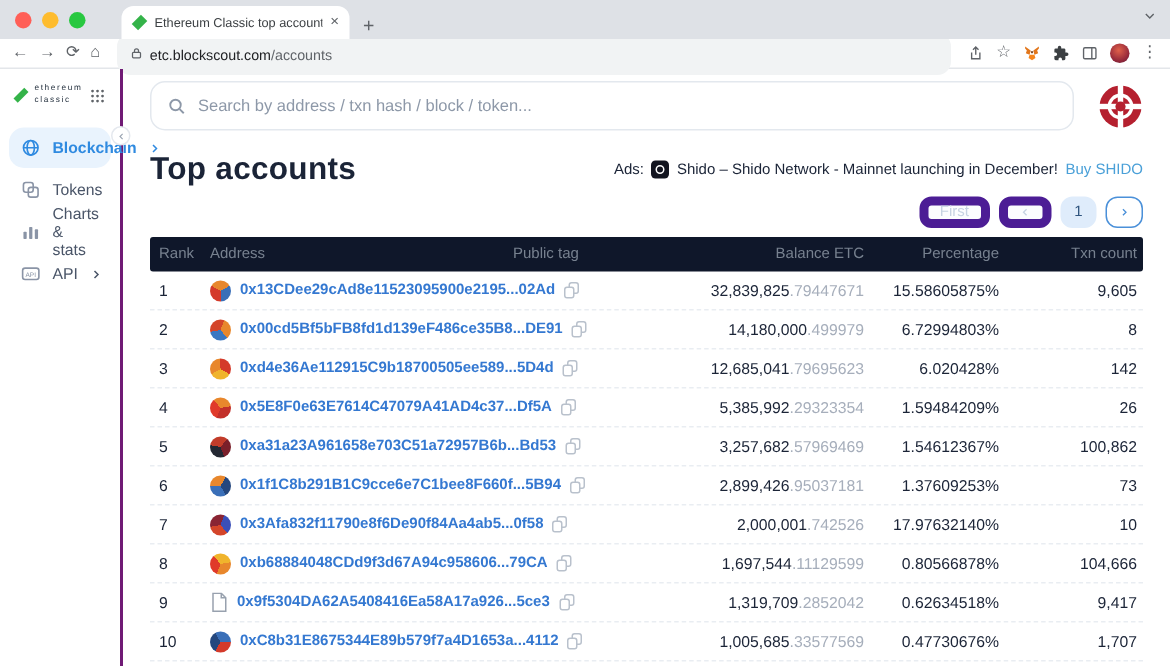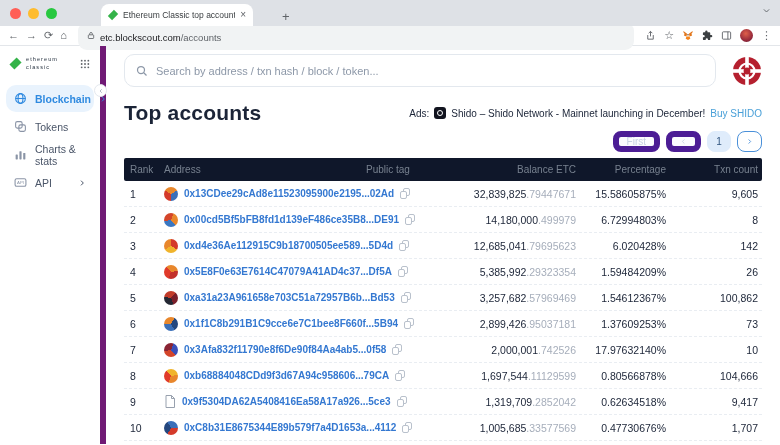--- a/index.html
+++ b/index.html
@@ -1,41 +1,41 @@
 <!DOCTYPE html>
 <html><head>
 <meta charset="utf-8">
 <style>
   * { margin:0; padding:0; box-sizing:border-box; }
   html,body { width:780px; height:445px; overflow:hidden; }
   body { font-family:"Liberation Sans", sans-serif; background:#fff; }
   .screen { width:780px; height:445px; overflow:hidden; position:relative; background:#fff; }
 
   
-  .tabstrip { height:26px; background:#dee1e6; display:flex; align-items:flex-end; position:relative;gap:20px; }
+  .tabstrip { height:26px; background:#dee1e6; display:flex; align-items:flex-end; position:relative; }
   .traffic { display:flex; gap:7px; align-items:center; height:26px; padding:0 10px 0 10px; }
   .tl { width:11px; height:11px; border-radius:50%; }
   .tl.red { background:#ff5f57; } .tl.yellow { background:#febc2e; } .tl.green { background:#28c840; }
   .tab { width:152px; height:22px; background:#fff; border-radius:8px 8px 0 0; display:flex; align-items:center; gap:5px; padding:0 7px; margin-left:14px; }
   .tab-title { font-size:8.5px; color:#3c4043; white-space:nowrap; overflow:hidden; flex:1; }
   .tab-close { font-size:10px; color:#5f6368; line-height:1; cursor:default; }
   .newtab { font-size:13px; color:#5f6368; margin:0 0 3px 9px; line-height:1; }
   .chrome-chevron { position:absolute; right:9px; top:6px; color:#5f6368; }
   .toolbar { height:20px; background:#fff; display:flex; align-items:center; padding:0 8px; gap:7px; border-bottom:1px solid #e3e6ea; }
   .nav-ic { font-size:11px; color:#5f6368; line-height:1; }
   .urlbar { flex:1; height:28px; background:#f1f3f4; border-radius:9px; display:flex; align-items:center; gap:5px; padding:0 9px; margin:0 4px; }
   .url-host { font-size:9.5px; color:#202124; }
   .url-path { font-size:9.5px; color:#5f6368; }
   .tb-right { display:flex; align-items:center; gap:8px; }
   .avatar { width:13px; height:13px; border-radius:50%; background:radial-gradient(circle at 45% 35%, #e0604a, #93273a 65%, #55243a); }
   svg.ic { display:block; }
 
   
   .app { display:flex; height:398px; }
-  .sidebar { width:106px; border-right:6px solid #701a75; position:relative; padding-top:10px; flex-shrink:0; }
+  .sidebar { width:82px; border-right:2px solid #701a75; position:relative; padding-top:10px; flex-shrink:0; }
   .logo-row { display:flex; align-items:center; padding:0 10px; gap:5px; }
   .etc-diamond { width:7px; height:7px; background:#34b349; transform:rotate(45deg) scaleY(1.45); margin:0 2px; }
   .logo-text { font-size:5.5px; letter-spacing:1.1px; color:#24303e; line-height:1.4; }
   .grid-ic { margin-left:auto; }
   .collapse-chip { position:absolute; right:-7px; top:38px; width:13px; height:13px; background:#fff; border:1px solid #e4e8ee; border-radius:50%; display:flex; align-items:center; justify-content:center; color:#9aa4b2; }
   .nav { margin-top:14px; display:flex; flex-direction:column; gap:1px; padding:0 6px; }
   .nav-item { height:27px; display:flex; align-items:center; gap:8px; padding:0 8px; color:#4a5568; font-size:10.5px; border-radius:10px; }
   .nav-item .n-ic { color:#8a94a6; display:flex; }
   .nav-item.active { background:#e9f3fd; color:#2f8ae0; font-weight:bold; }
   .nav-item.active .n-ic { color:#2f8ae0; }

